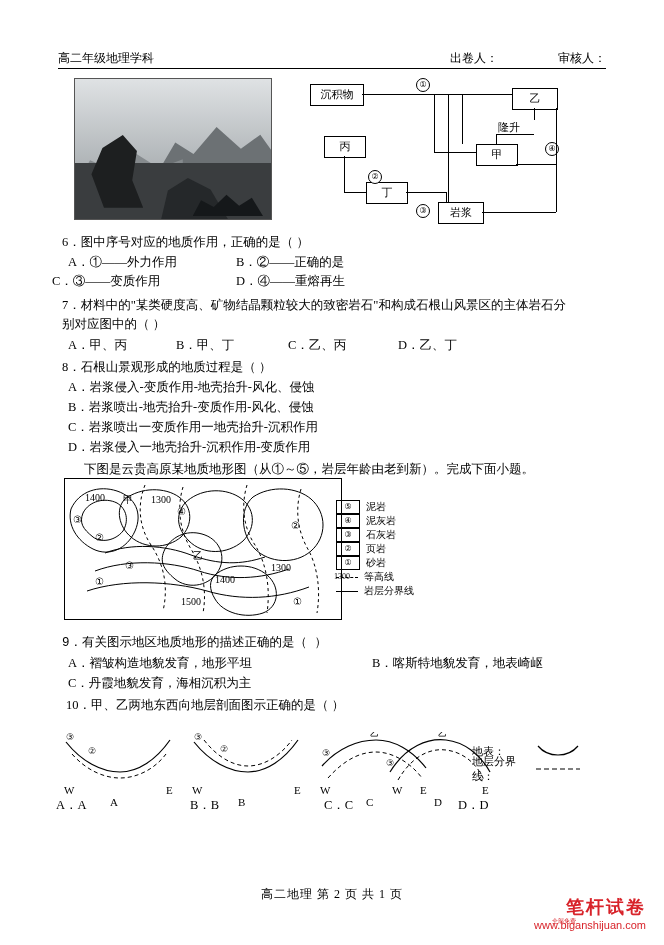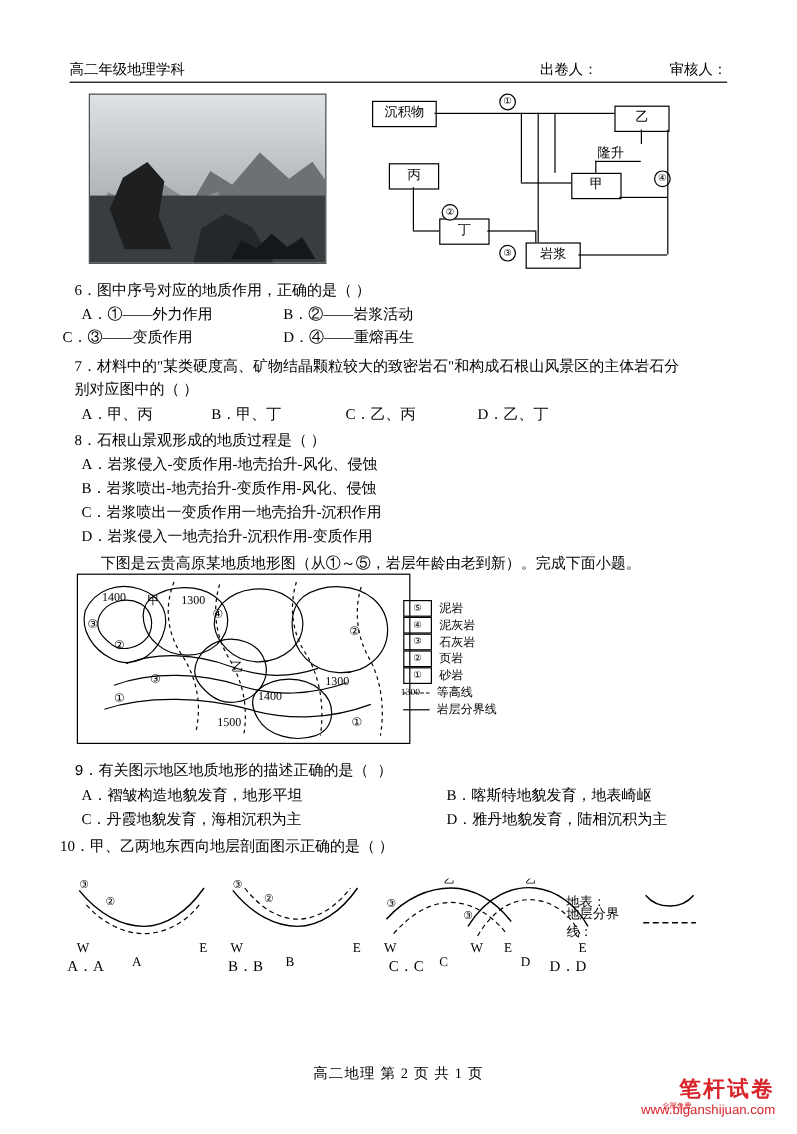--- a/index.html
+++ b/index.html
@@ -141,21 +141,21 @@
     <div class="dline hl" style="left:182px;top:134px;width:74px;"></div>
     <div class="dline vline" style="left:256px;top:30px;height:104px;"></div>
     <div class="dline vline" style="left:234px;top:30px;height:12px;"></div>
     <div class="dline vline" style="left:196px;top:56px;height:10px;"></div>
     <div class="dline hl" style="left:196px;top:56px;width:38px;"></div>
     <div class="dline hl" style="left:216px;top:86px;width:40px;"></div>
   </div>
 
   <div class="q" style="left:62px;top:233px;">6．图中序号对应的地质作用，正确的是（      ）</div>
   <div class="q" style="left:68px;top:253px;">A．①——外力作用</div>
-  <div class="q" style="left:236px;top:253px;">B．②——岩浆活动</div>
+  <div class="q" style="left:236px;top:253px;">B．②——正确的是</div>
   <div class="q" style="left:52px;top:272px;">C．③——变质作用</div>
   <div class="q" style="left:236px;top:272px;">D．④——重熔再生</div>
 
   <div class="q" style="left:62px;top:296px;">7．材料中的"某类硬度高、矿物结晶颗粒较大的致密岩石"和构成石根山风景区的主体岩石分</div>
   <div class="q" style="left:62px;top:315px;">别对应图中的（      ）</div>
   <div class="q" style="left:68px;top:336px;">A．甲、丙</div>
   <div class="q" style="left:176px;top:336px;">B．甲、丁</div>
   <div class="q" style="left:288px;top:336px;">C．乙、丙</div>
   <div class="q" style="left:398px;top:336px;">D．乙、丁</div>
 
@@ -239,23 +239,22 @@
           <b></b>
         </span>
       <span>岩层分界线</span>
     </div>
   </div>
 
   <div class="q" style="left:62px;top:634px;font-family:Liberation Mono, monospace;">9．有关图示地区地质地形的描述正确的是（      ）</div>
   <div class="q" style="left:68px;top:654px;">A．褶皱构造地貌发育，地形平坦</div>
   <div class="q" style="left:68px;top:674px;">C．丹霞地貌发育，海相沉积为主</div>
   <div class="q" style="left:372px;top:654px;">B．喀斯特地貌发育，地表崎岖</div>
-  <div class="q" style="left:372px;top:674px;">D．雅丹地貌发育，陆相沉积为主</div>
-
-  <div class="q" style="left:50px;top:696px;">10．甲、乙两地东西向地层剖面图示正确的是（      ）</div>
+
+  <div class="q" style="left:66px;top:696px;">10．甲、乙两地东西向地层剖面图示正确的是（      ）</div>
 
   <div class="secwrap">
 
     <div class="sec" style="left:0px;top:14px;">
       <svg width="120" height="54" viewBox="0 0 120 54">
         <path d="M4,10 C20,30 40,40 58,40 C76,40 94,28 108,8" fill="none" stroke="#000" stroke-width="1.2"></path>
         <path d="M10,22 C24,38 42,46 58,46 C74,46 92,38 104,22" fill="none" stroke="#000" stroke-width="1" stroke-dasharray="4,3"></path>
         <text x="4" y="8" font-size="9" font-family="Liberation Serif, serif">③</text>
         <text x="26" y="22" font-size="9" font-family="Liberation Serif, serif">②</text>
       </svg>

